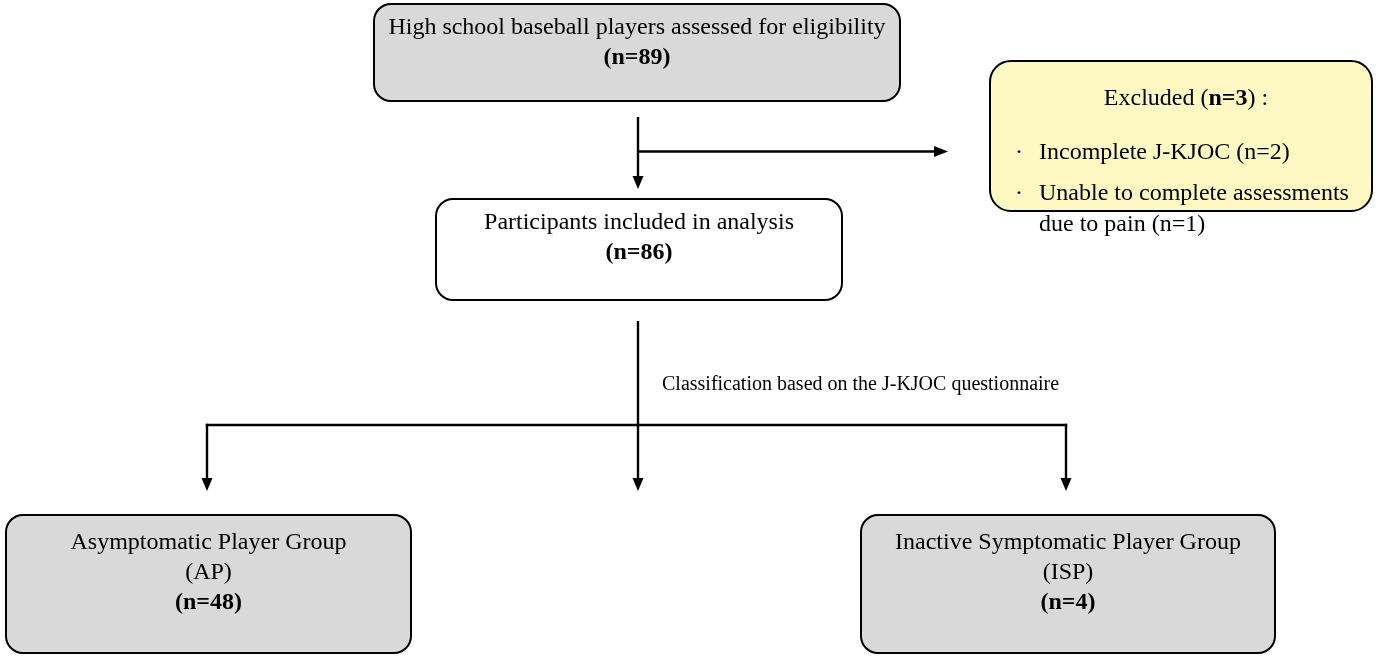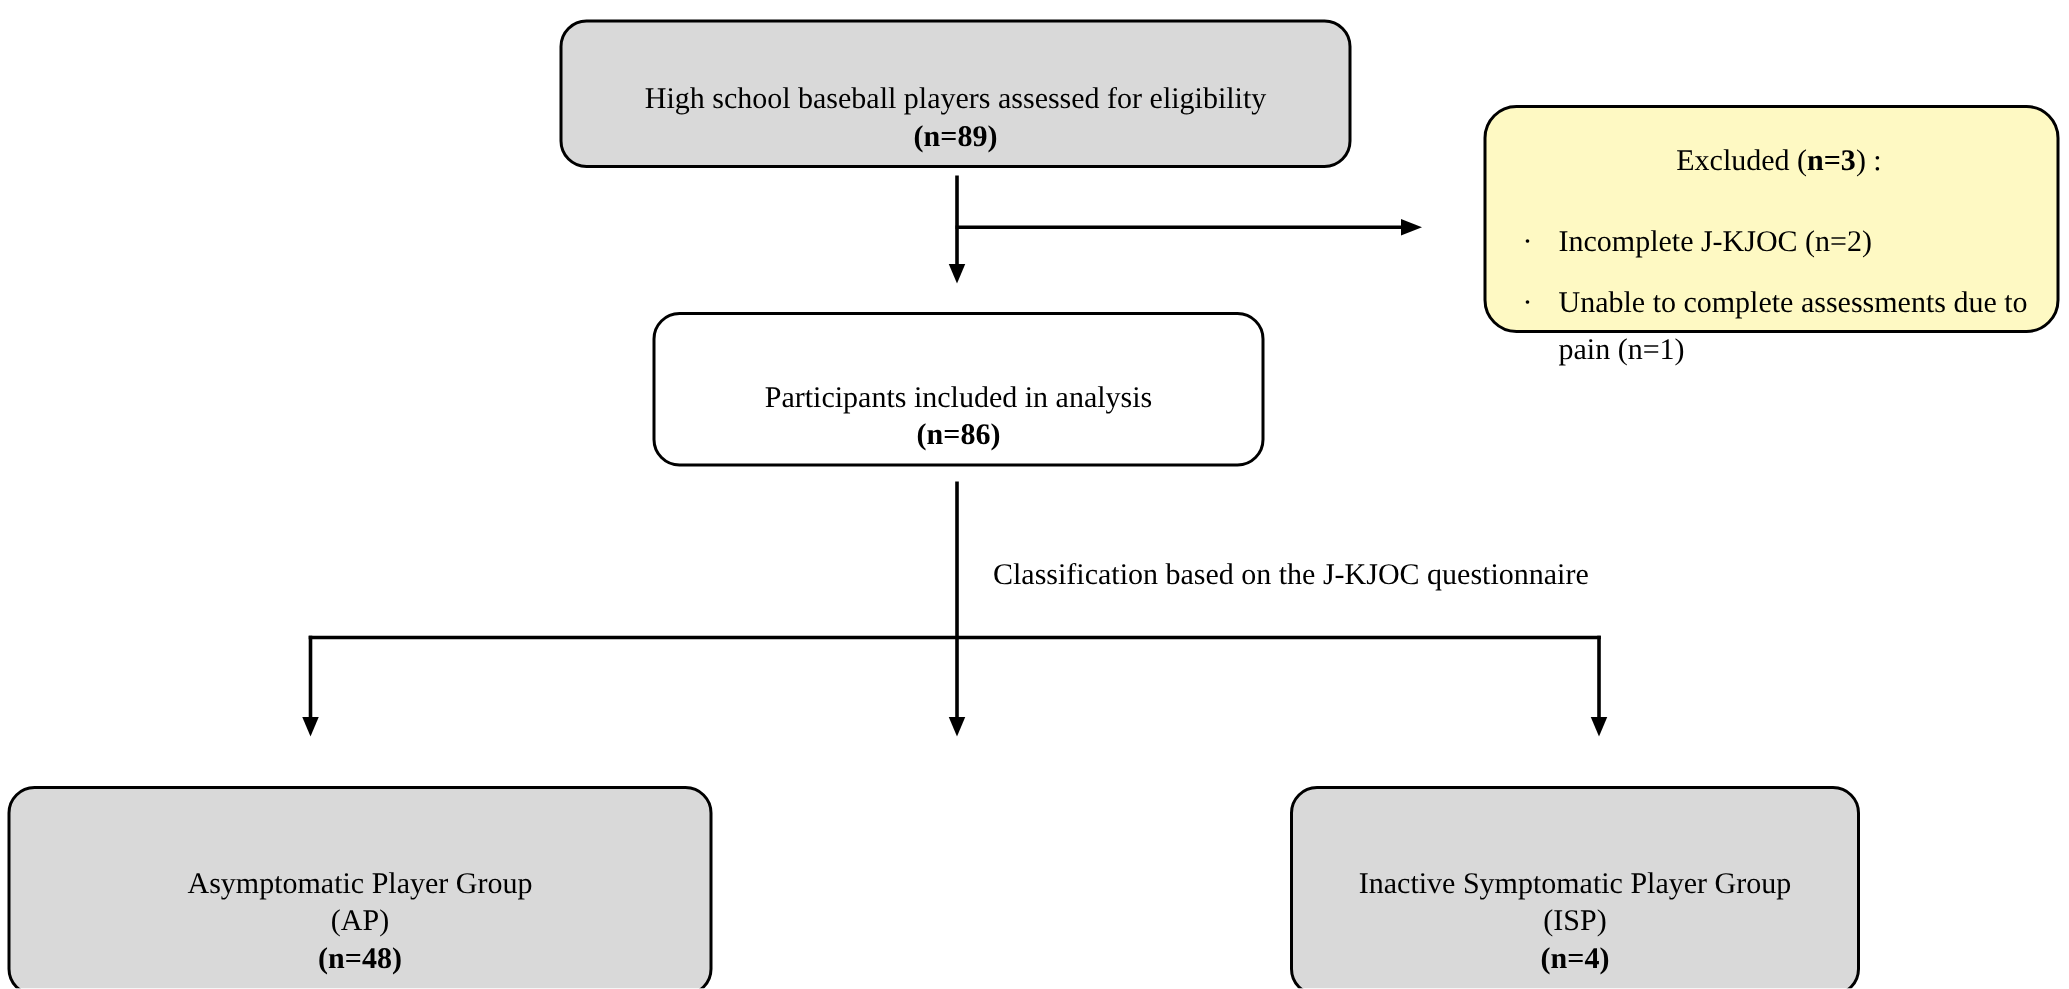--- a/index.html
+++ b/index.html
@@ -24,25 +24,24 @@
   }
   .box {
     position: absolute;
     box-sizing: border-box;
     border: 2.5px solid #000000;
     border-radius: 18px;
     background: #d9d9d9;
     display: flex;
     flex-direction: column;
     align-items: center;
-    justify-content: flex-end;
+    justify-content: flex-start;
     text-align: center;
-    font-size: 20px;
+    font-size: 24px;
     line-height: 1.25;
-    margin-top: 10px;
   }
   .box.white { background: #ffffff; }
   .bold { font-weight: bold; }
 
   #eligibility-box { left: 373px; top: 3px;   width: 528px; height: 99px;  padding: 6px 10px; }
   #included-box    { left: 435px; top: 198px; width: 408px; height: 103px; padding: 6px 10px; }
 
   #excluded-box {
     left: 989px; top: 60px; width: 384px; height: 152px;
     background: #fef9c3;
@@ -63,23 +62,23 @@
     margin-bottom: 10px;
   }
   .bullet-dot {
     flex: 0 0 24px;
     width: 24px;
     text-align: left;
   }
   .bullet-text { flex: 1; }
 
   .group-box { top: 514px; height: 140px; padding: 10px 8px; }
-  #ap-box  { left: 5px;   width: 470px; }
+  #ap-box  { left: 5px;   width: 407px; }
   #sp-box  { left: 435px; width: 410px; }
-  #isp-box { left: 860px; width: 380px; }
+  #isp-box { left: 860px; width: 416px; }
 
   #classification-label {
     position: absolute;
     left: 662px;
     top: 352px;
     font-size: 20px;
     white-space: nowrap;
     margin-top: 20px;
   }
 </style>

